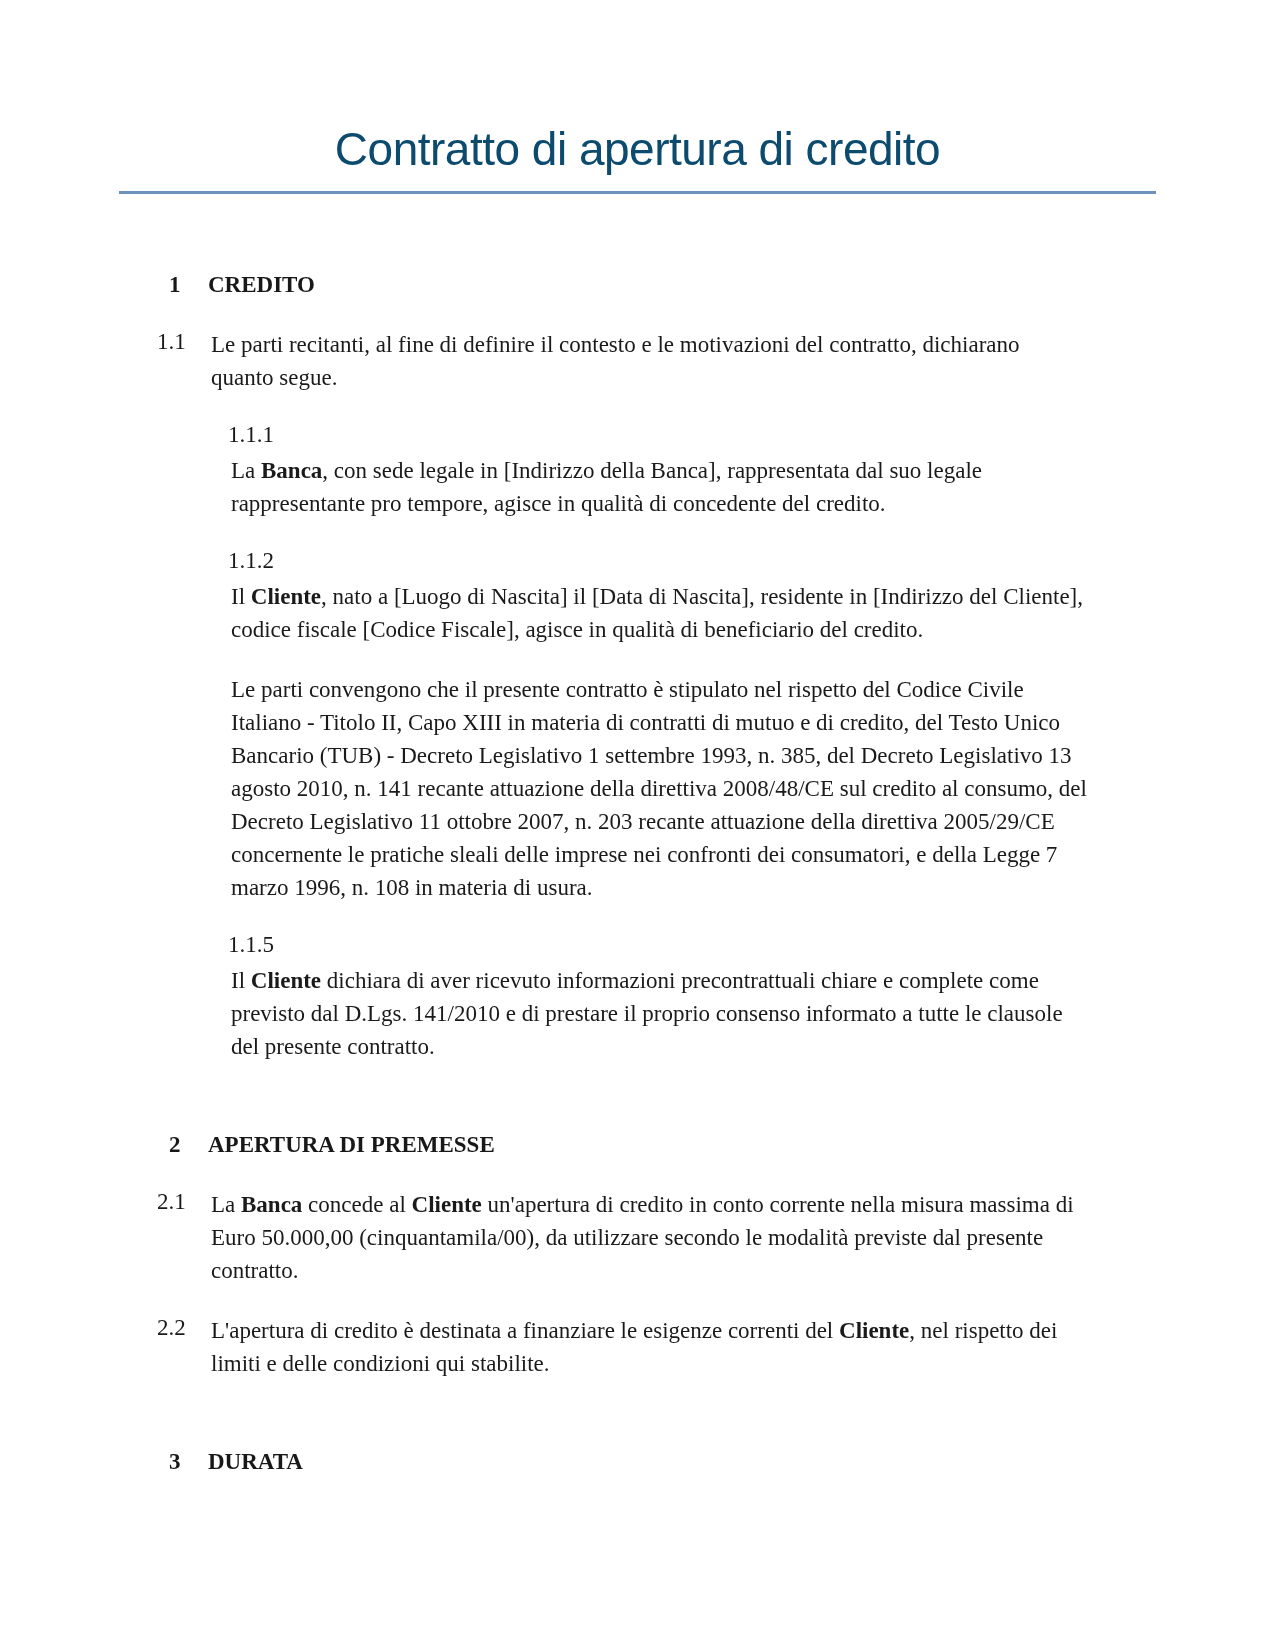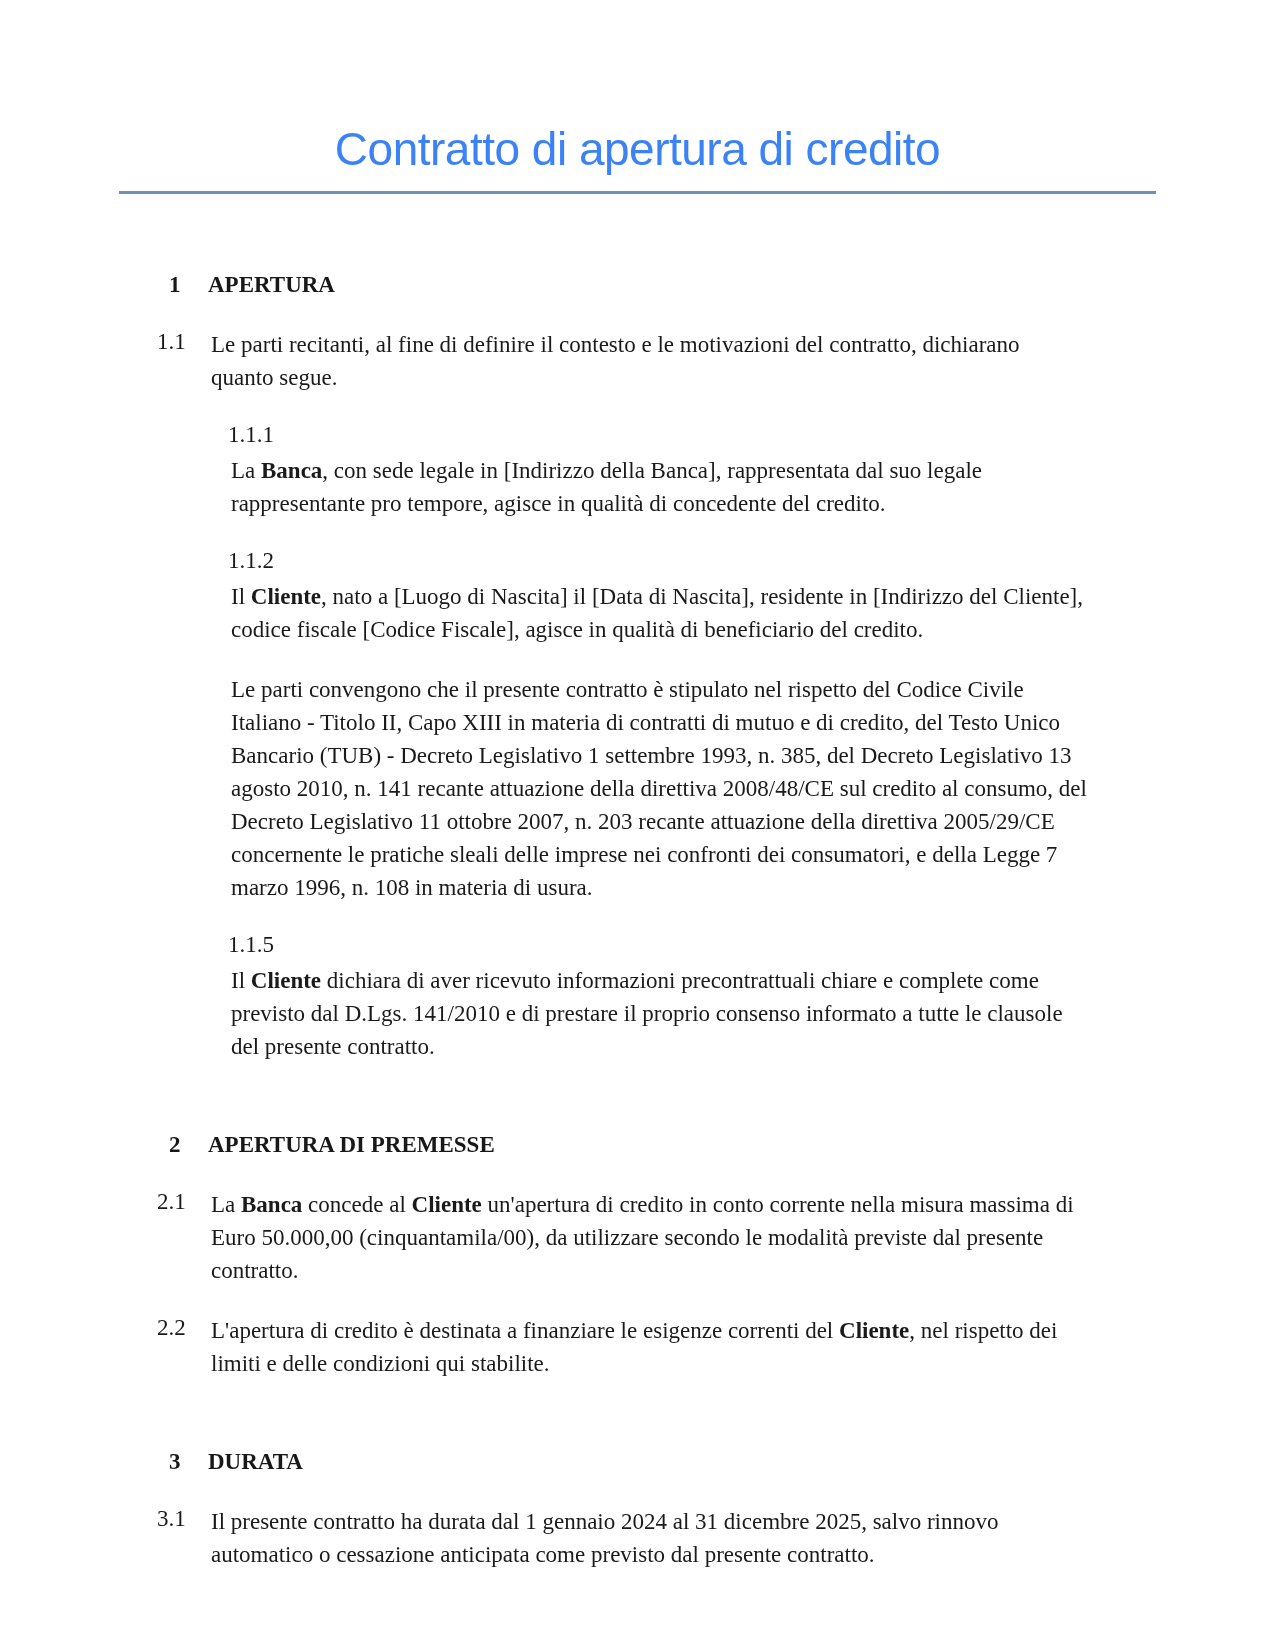--- a/index.html
+++ b/index.html
@@ -66,27 +66,27 @@
     margin: 3px;
     flex: 1 1 auto;
   }
   .c-text strong { font-weight: bold; }
 </style>
 </head>
 <body>
 
 <div class="page">
   <header class="title-block" style="border-bottom-color: rgb(109, 145, 189);">
-    <h1 class="doc-title" style="color: #3b82f6;">Contratto di apertura di credito</h1>
+    <h1 class="doc-title" style="color: #0c4a6e;">Contratto di apertura di credito</h1>
   </header>
   <main class="content" id="content" style="color: rgb(26, 26, 26);">
       <section class="section">
         <div class="heading-row">
           <span class="h-num">1</span>
-          <span class="h-title">APERTURA</span>
+          <span class="h-title">CREDITO</span>
         </div>
         <div class="clause level-1">
           <span class="c-num">1.1</span>
           <p class="c-text">Le parti recitanti, al fine di definire il contesto e le motivazioni del contratto, dichiarano quanto segue.</p>
         </div>
         <div class="clause level-2">
           <span class="c-num">1.1.1</span>
           <p class="c-text">La <strong>Banca</strong>, con sede legale in [Indirizzo della Banca], rappresentata dal suo legale rappresentante pro tempore, agisce in qualità di concedente del credito.</p>
         </div>
         <div class="clause level-2">
@@ -113,19 +113,15 @@
         <div class="clause level-1">
           <span class="c-num">2.2</span>
           <p class="c-text">L'apertura di credito è destinata a finanziare le esigenze correnti del <strong>Cliente</strong>, nel rispetto dei limiti e delle condizioni qui stabilite.</p>
         </div>
       </section>
       <section class="section">
         <div class="heading-row">
           <span class="h-num">3</span>
           <span class="h-title">DURATA</span>
         </div>
-        <div class="clause level-1">
-          <span class="c-num">3.1</span>
-          <p class="c-text">Il presente contratto ha durata dal 1 gennaio 2024 al 31 dicembre 2025, salvo rinnovo automatico o cessazione anticipata come previsto dal presente contratto.</p>
-        </div>
       </section>
     </main>
 </div>
 
 </body></html>

